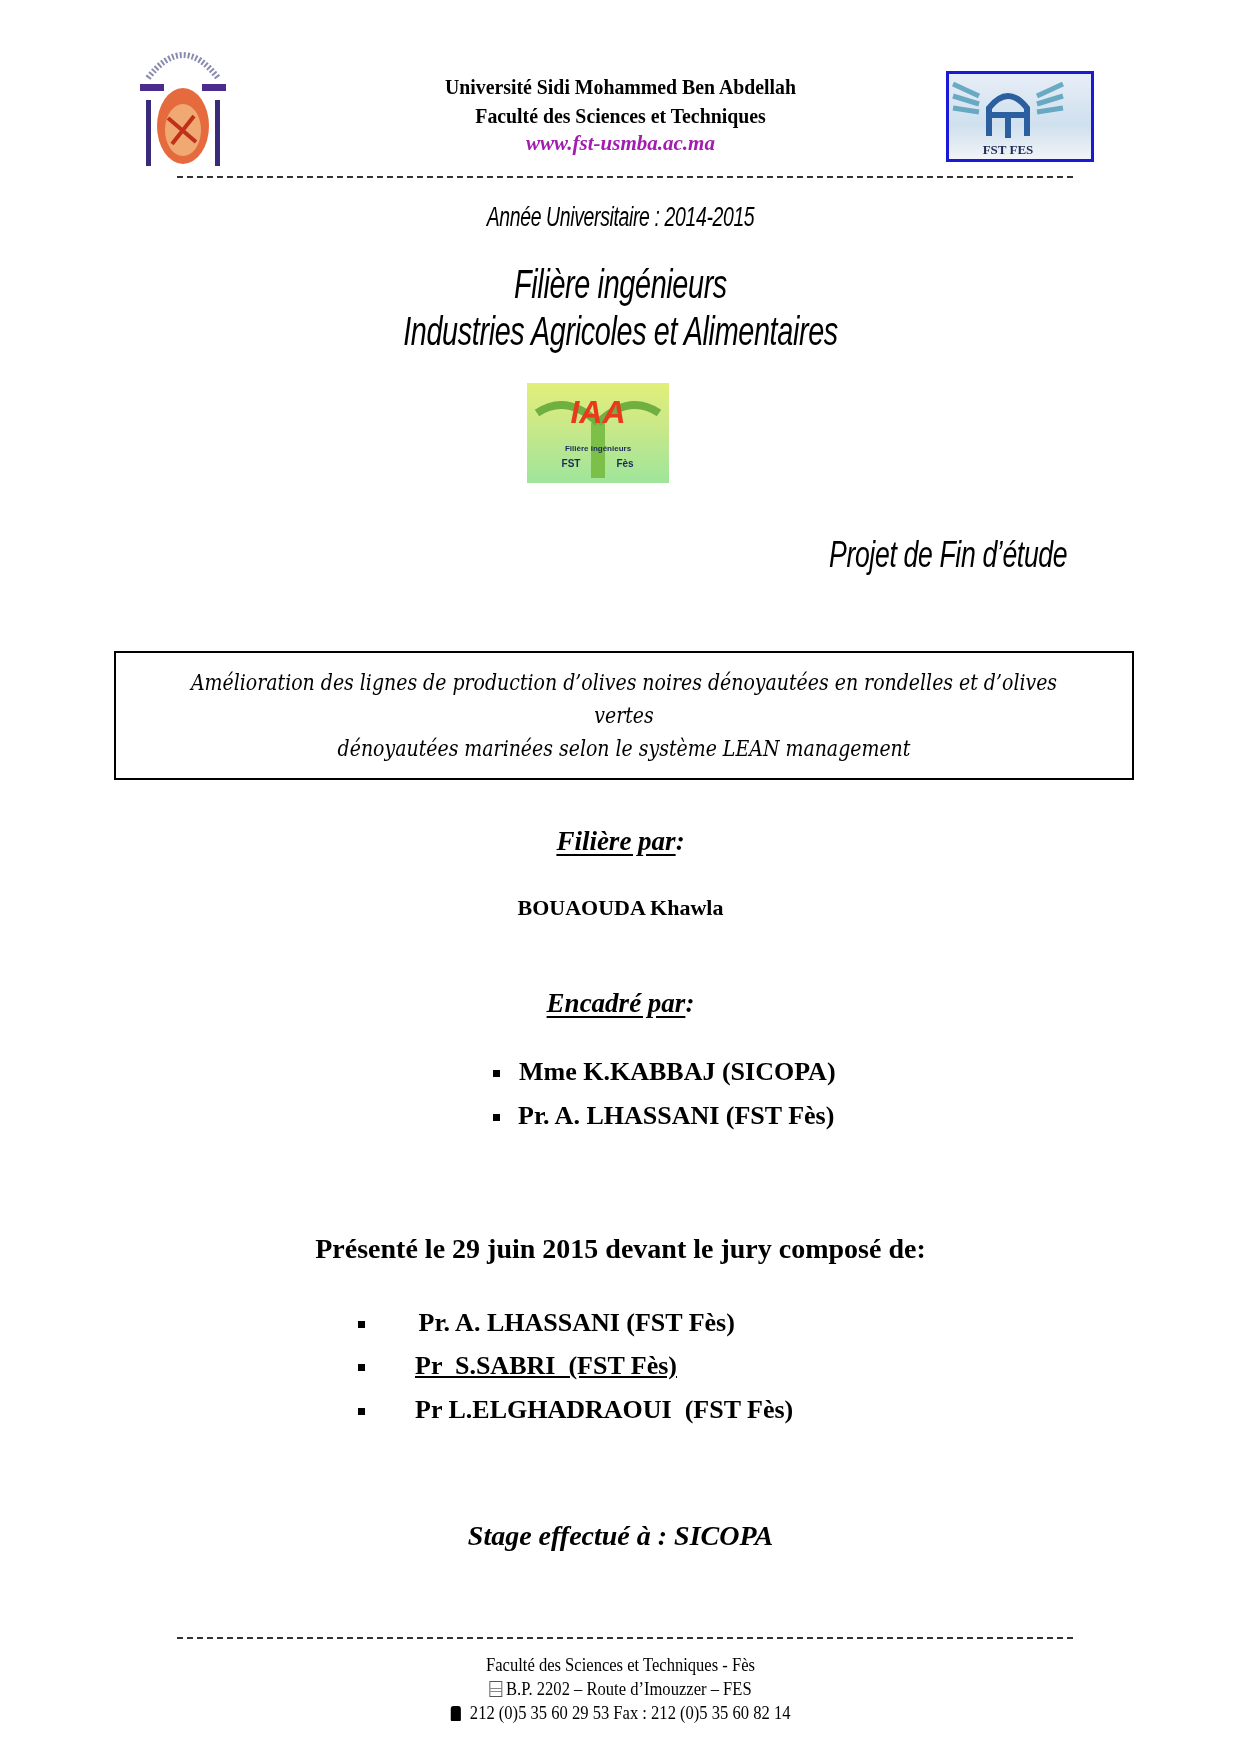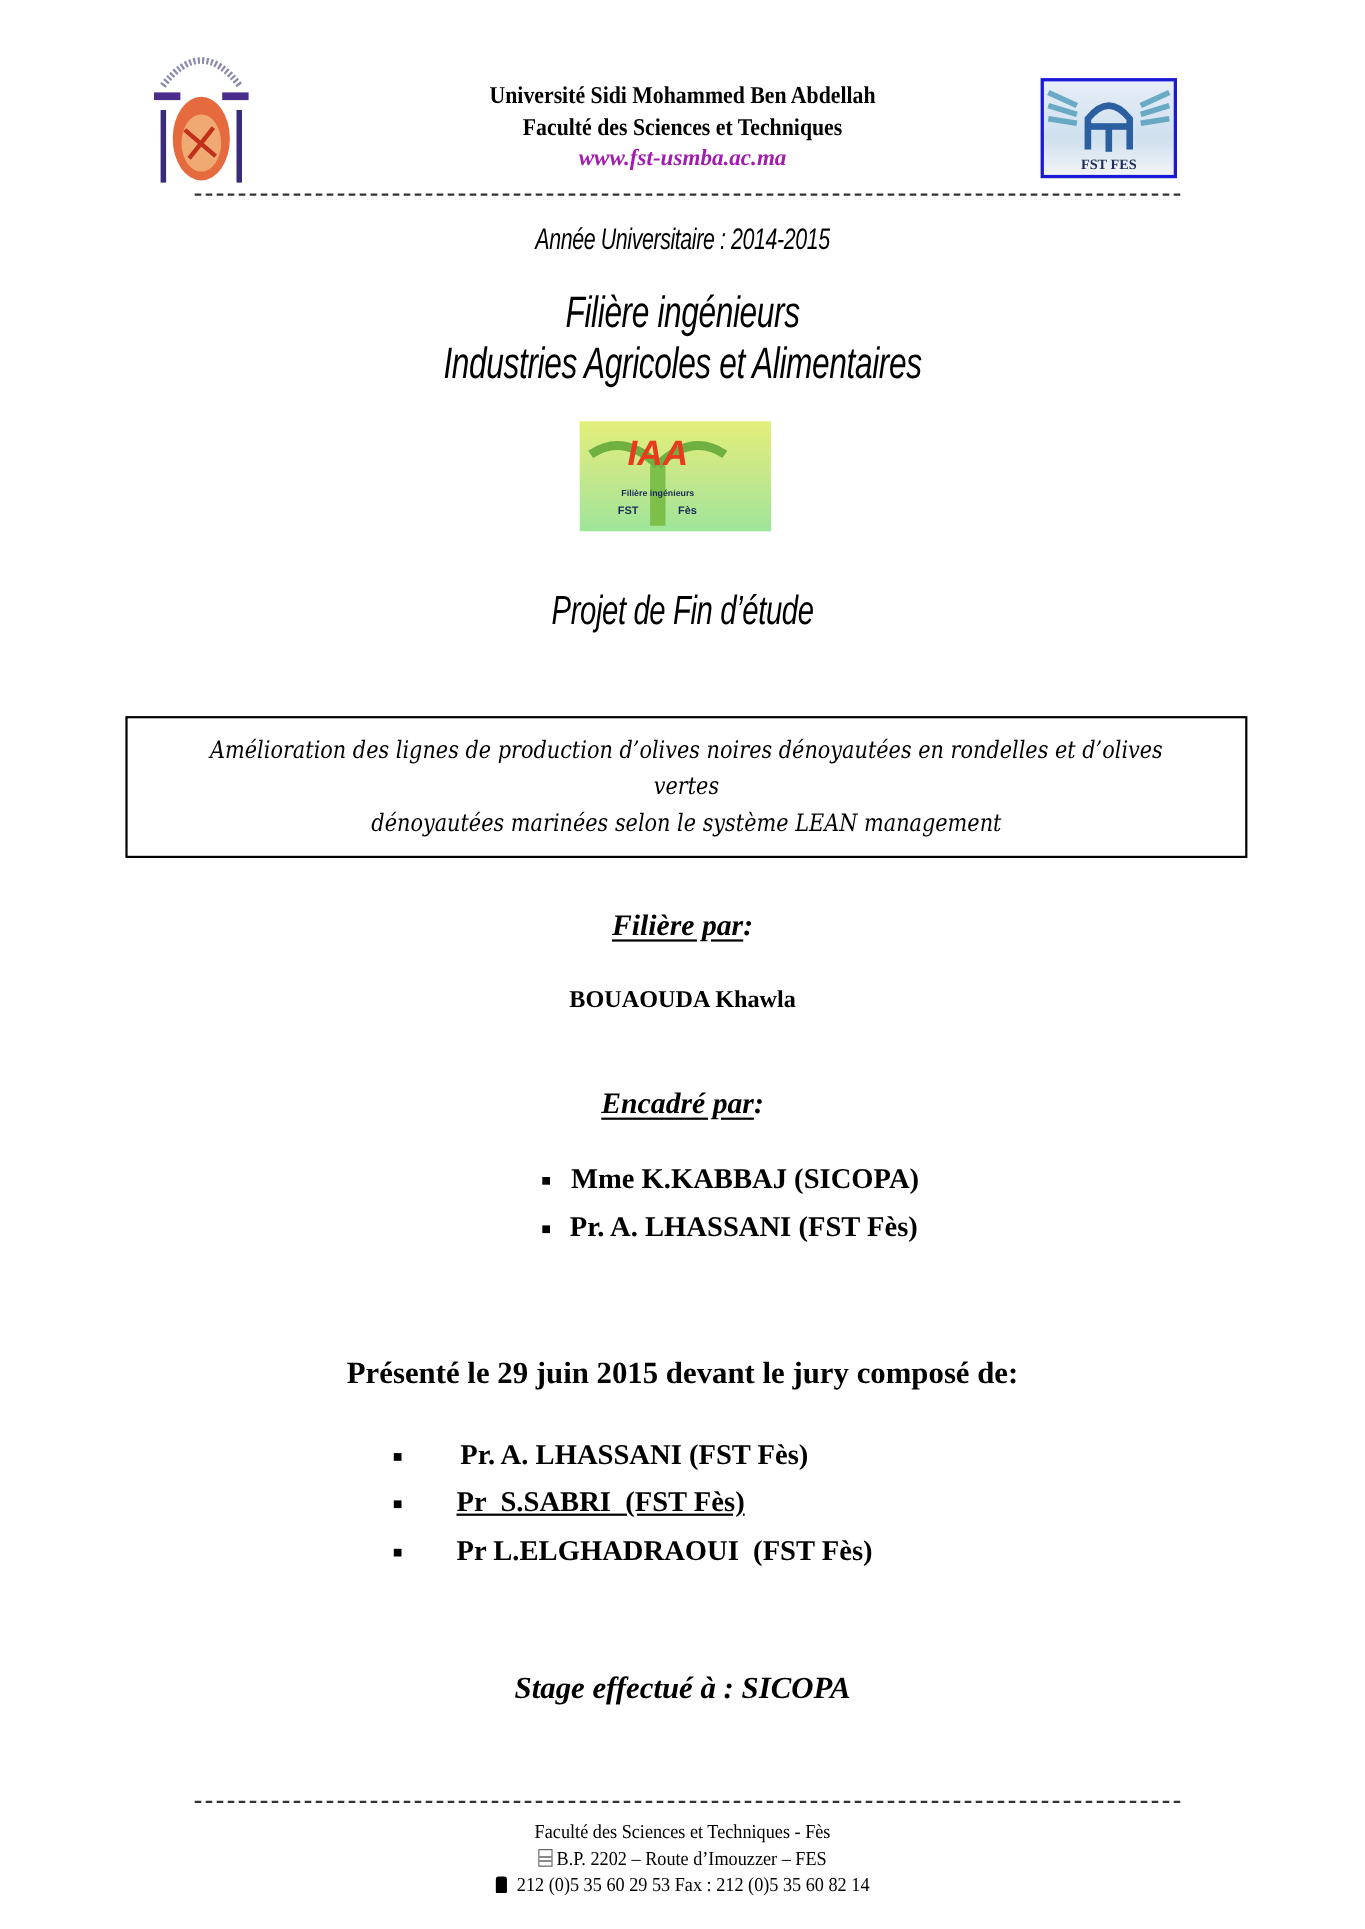--- a/index.html
+++ b/index.html
@@ -17,22 +17,22 @@
   .thesis-text { font-family:"DejaVu Serif", serif; font-style:italic; font-size:22px; text-align:center; line-height:33px; transform:scaleX(0.86); transform-origin:center; width:1160px; }
   .section-head { font-family:"Liberation Serif", serif; font-style:italic; font-weight:bold; font-size:27px; }
   .section-head span { text-decoration:underline; text-underline-offset:4px; }
   .bold22 { font-family:"Liberation Serif", serif; font-weight:bold; font-size:22px; }
   .bullet-row { position:absolute; font-family:"Liberation Serif", serif; font-weight:bold; font-size:26px; white-space:pre; }
   .sq { position:absolute; width:7px; height:7px; background:#000; }
   .presente { font-family:"Liberation Serif", serif; font-weight:bold; font-size:28px; }
   .stage { font-family:"Liberation Serif", serif; font-style:italic; font-weight:bold; font-size:28px; }
   .footer { font-family:"Liberation Serif", serif; font-size:18px; transform:scaleX(0.92); transform-origin:center; }
   .logo-usmba { left:134px; top:38px; width:98px; height:130px; }
-  .logo-fst { left:946px; top:71px; width:124px; height:91px; box-sizing:border-box; border:3px solid #1a1ad6; background:linear-gradient(180deg,#e7eef7 0%,#cfe0ee 60%,#f2f4f7 100%); }
-  .logo-iaa { left:527px; top:383px; width:142px; height:100px; background:linear-gradient(180deg,#e2ef7a 0%,#c8e889 45%,#9fe59b 100%);padding-left:32px; }
+  .logo-fst { left:946px; top:71px; width:148px; height:91px; box-sizing:border-box; border:3px solid #1a1ad6; background:linear-gradient(180deg,#e7eef7 0%,#cfe0ee 60%,#f2f4f7 100%); }
+  .logo-iaa { left:527px; top:383px; width:142px; height:100px; background:linear-gradient(180deg,#e2ef7a 0%,#c8e889 45%,#9fe59b 100%); }
 </style>
 </head>
 <body>
 
 <div class="abs logo-usmba">
   <svg width="98" height="130" viewBox="0 0 98 130">
     <path d="M14 40 Q49 -6 84 40" fill="none" stroke="#8a8ab0" stroke-width="6" stroke-dasharray="2 2"></path>
     <rect x="6" y="46" width="24" height="7" fill="#4b2b8c"></rect>
     <rect x="68" y="46" width="24" height="7" fill="#4b2b8c"></rect>
     <rect x="12" y="62" width="5" height="66" fill="#3a2a7a"></rect>
@@ -75,21 +75,21 @@
   <svg width="142" height="100" viewBox="0 0 142 100" style="position:absolute;left:0;top:0;">
     <path d="M71 95 L71 40" stroke="#7cc04a" stroke-width="14"></path>
     <path d="M71 40 Q40 10 10 30 M71 40 Q102 10 132 30" stroke="#6fb040" stroke-width="8" fill="none"></path>
     <text x="71" y="40" font-family="Liberation Sans, sans-serif" font-style="italic" font-weight="bold" font-size="32" text-anchor="middle" fill="#e83a1e">IAA</text>
     <text x="71" y="68" font-family="Liberation Sans, sans-serif" font-weight="bold" font-size="8" text-anchor="middle" fill="#1b2b5a">Filière ingénieurs</text>
     <text x="44" y="84" font-family="Liberation Sans, sans-serif" font-weight="bold" font-size="10" text-anchor="middle" fill="#1b2b5a">FST</text>
     <text x="98" y="84" font-family="Liberation Sans, sans-serif" font-weight="bold" font-size="10" text-anchor="middle" fill="#1b2b5a">Fès</text>
   </svg>
 </div>
 
-<div class="abs center" style="top:534px;">
+<div class="abs center" style="top:534px;text-align:right;">
   <div class="cond projet">Projet  de Fin d’étude</div>
 </div>
 
 <div class="abs thesis-box">
   <div class="thesis-text">
     <div>Amélioration des lignes de production d’olives noires dénoyautées en rondelles et d’olives vertes</div>
     <div>dénoyautées marinées selon le système LEAN management</div>
   </div>
 </div>
 

